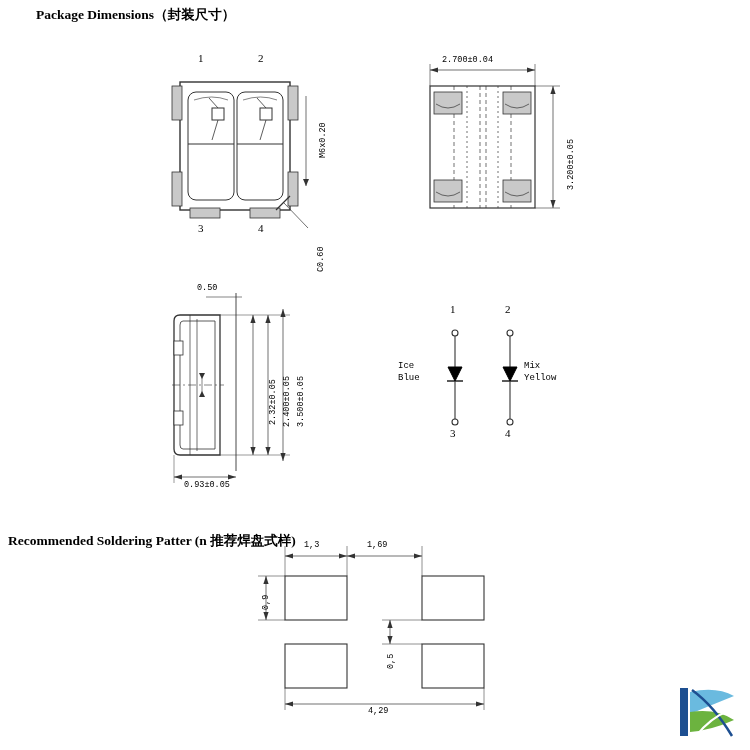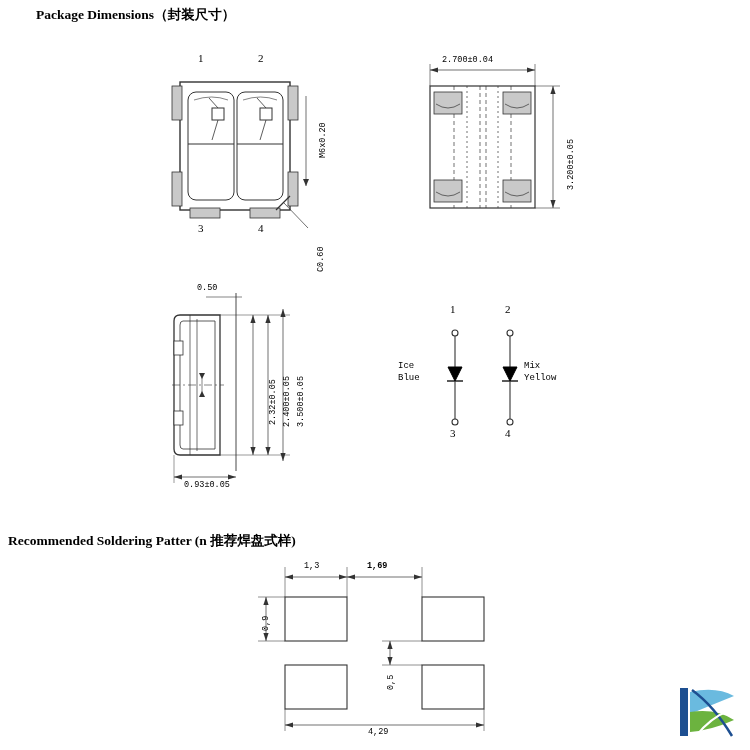--- a/index.html
+++ b/index.html
@@ -245,21 +245,21 @@
     <div class="label-num" style="left:85px; top:-12px;">2</div>
     <div class="label-num" style="left:30px; top:112px;">3</div>
     <div class="label-num" style="left:85px; top:112px;">4</div>
 
     <div class="cc-text" style="left:-22px; top:46px;">Ice</div>
     <div class="cc-text" style="left:-22px; top:58px;">Blue</div>
     <div class="cc-text" style="left:104px; top:46px;">Mix</div>
     <div class="cc-text" style="left:104px; top:58px;">Yellow</div>
   </div>
 
-  <div class="fig" style="left:230px; top:555px; width:300px; height:180px;">
+  <div class="fig" style="left:230px; top:534px; width:300px; height:180px;">
     <svg width="300" height="180" viewBox="0 0 300 180">
       <g fill="none" stroke="#333" stroke-width="1.1">
 
         <rect x="55" y="42" width="62" height="44" fill="#ffffff" stroke="#333" stroke-width="1.1"></rect>
         <rect x="192" y="42" width="62" height="44" fill="#ffffff" stroke="#333" stroke-width="1.1"></rect>
         <rect x="55" y="110" width="62" height="44" fill="#ffffff" stroke="#333" stroke-width="1.1"></rect>
         <rect x="192" y="110" width="62" height="44" fill="#ffffff" stroke="#333" stroke-width="1.1"></rect>
 
         <line x1="55" y1="22" x2="117" y2="22" stroke="#333" stroke-width="0.7"></line>
         <path d="M55 22 l8 -2.6 l0 5.2 z" fill="#333" stroke="none"></path>
@@ -286,21 +286,21 @@
 
         <line x1="55" y1="170" x2="254" y2="170" stroke="#333" stroke-width="0.7"></line>
         <path d="M55 170 l8 -2.6 l0 5.2 z" fill="#333" stroke="none"></path>
         <path d="M254 170 l-8 -2.6 l0 5.2 z" fill="#333" stroke="none"></path>
         <line x1="55" y1="154" x2="55" y2="176" stroke="#333" stroke-width="0.55"></line>
         <line x1="254" y1="154" x2="254" y2="176" stroke="#333" stroke-width="0.55"></line>
       </g>
     </svg>
 
     <div class="dim-text" style="left:74px; top:6px;">1,3</div>
-    <div class="dim-text" style="left:137px; top:6px;font-weight:bold;">1,69</div>
+    <div class="dim-text" style="left:137px; top:6px;">1,69</div>
     <div class="dim-text v" style="left:31px; top:76px;">0,9</div>
     <div class="dim-text v" style="left:156px; top:135px;">0,5</div>
     <div class="dim-text" style="left:138px; top:172px;">4,29</div>
   </div>
 
   <div class="logo">
     <svg width="74" height="62" viewBox="0 0 74 62">
       <rect x="2" y="2" width="70" height="58" fill="#ffffff"></rect>
       <path d="M10 6 L10 54 L18 54 L18 6 Z" fill="#1d4f91"></path>
       <path d="M20 10 q26 -6 44 4 q-20 8 -44 18 Z" fill="#5ab3dc" opacity="0.9"></path>

